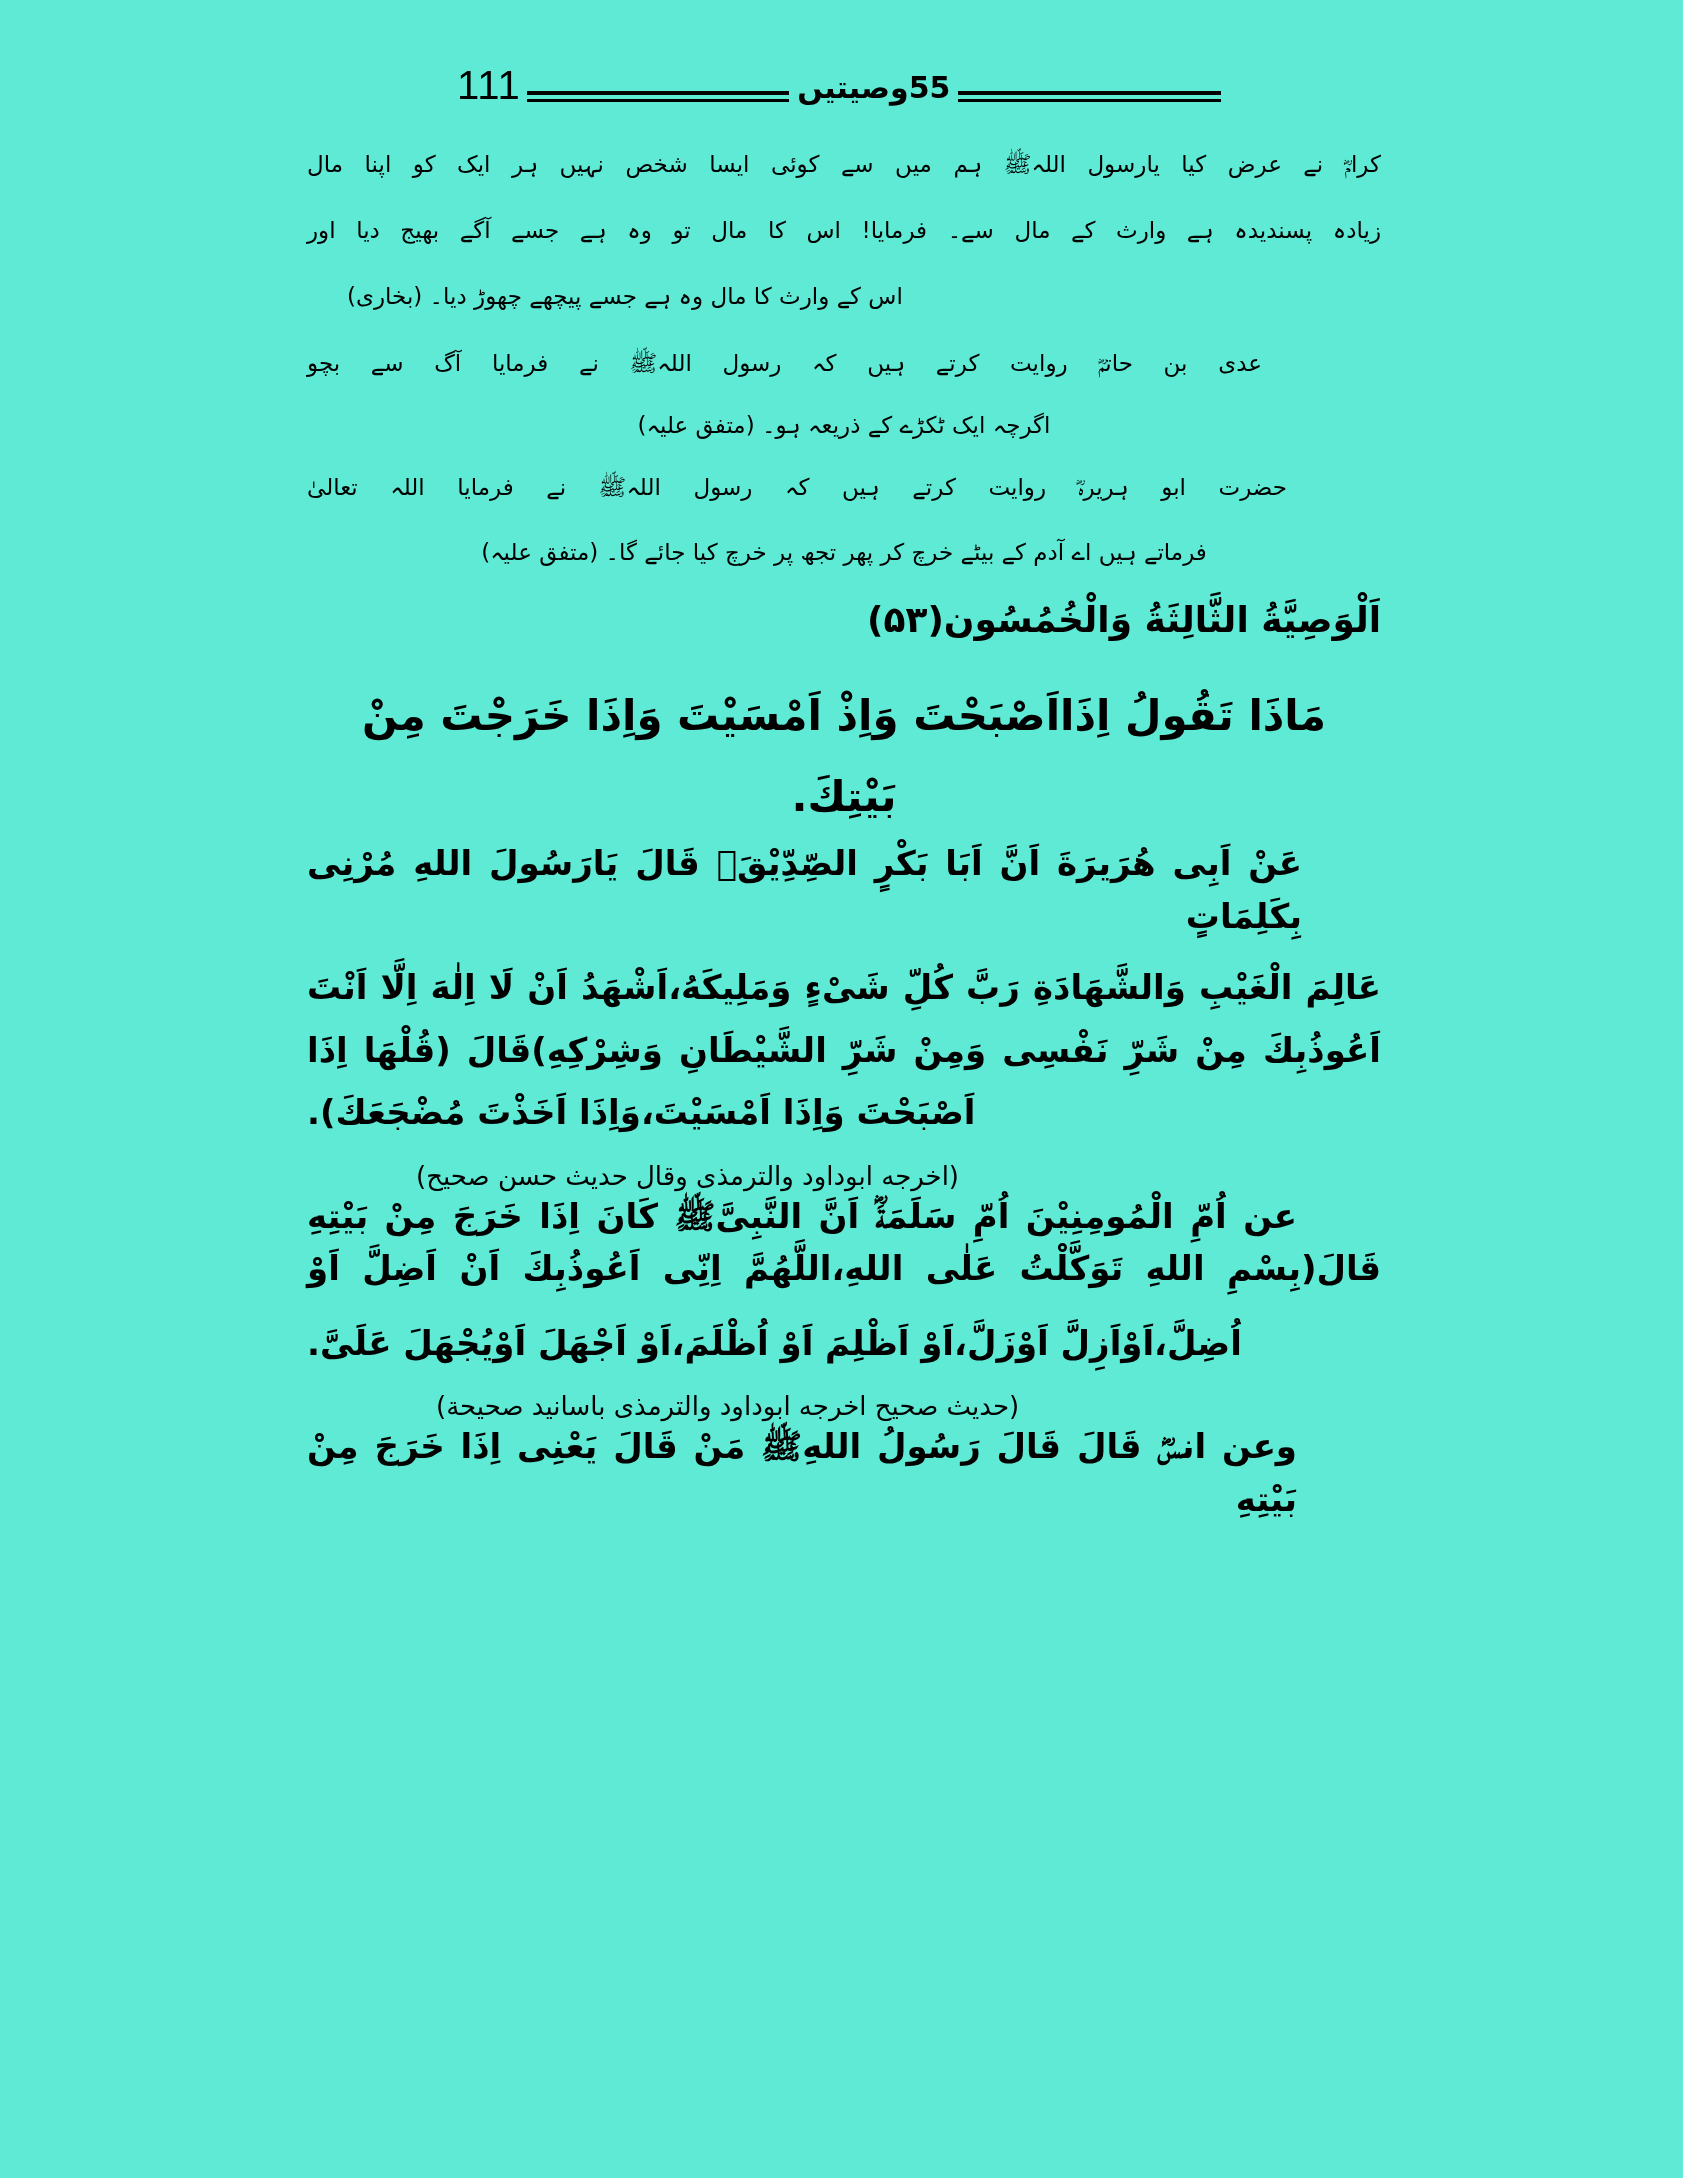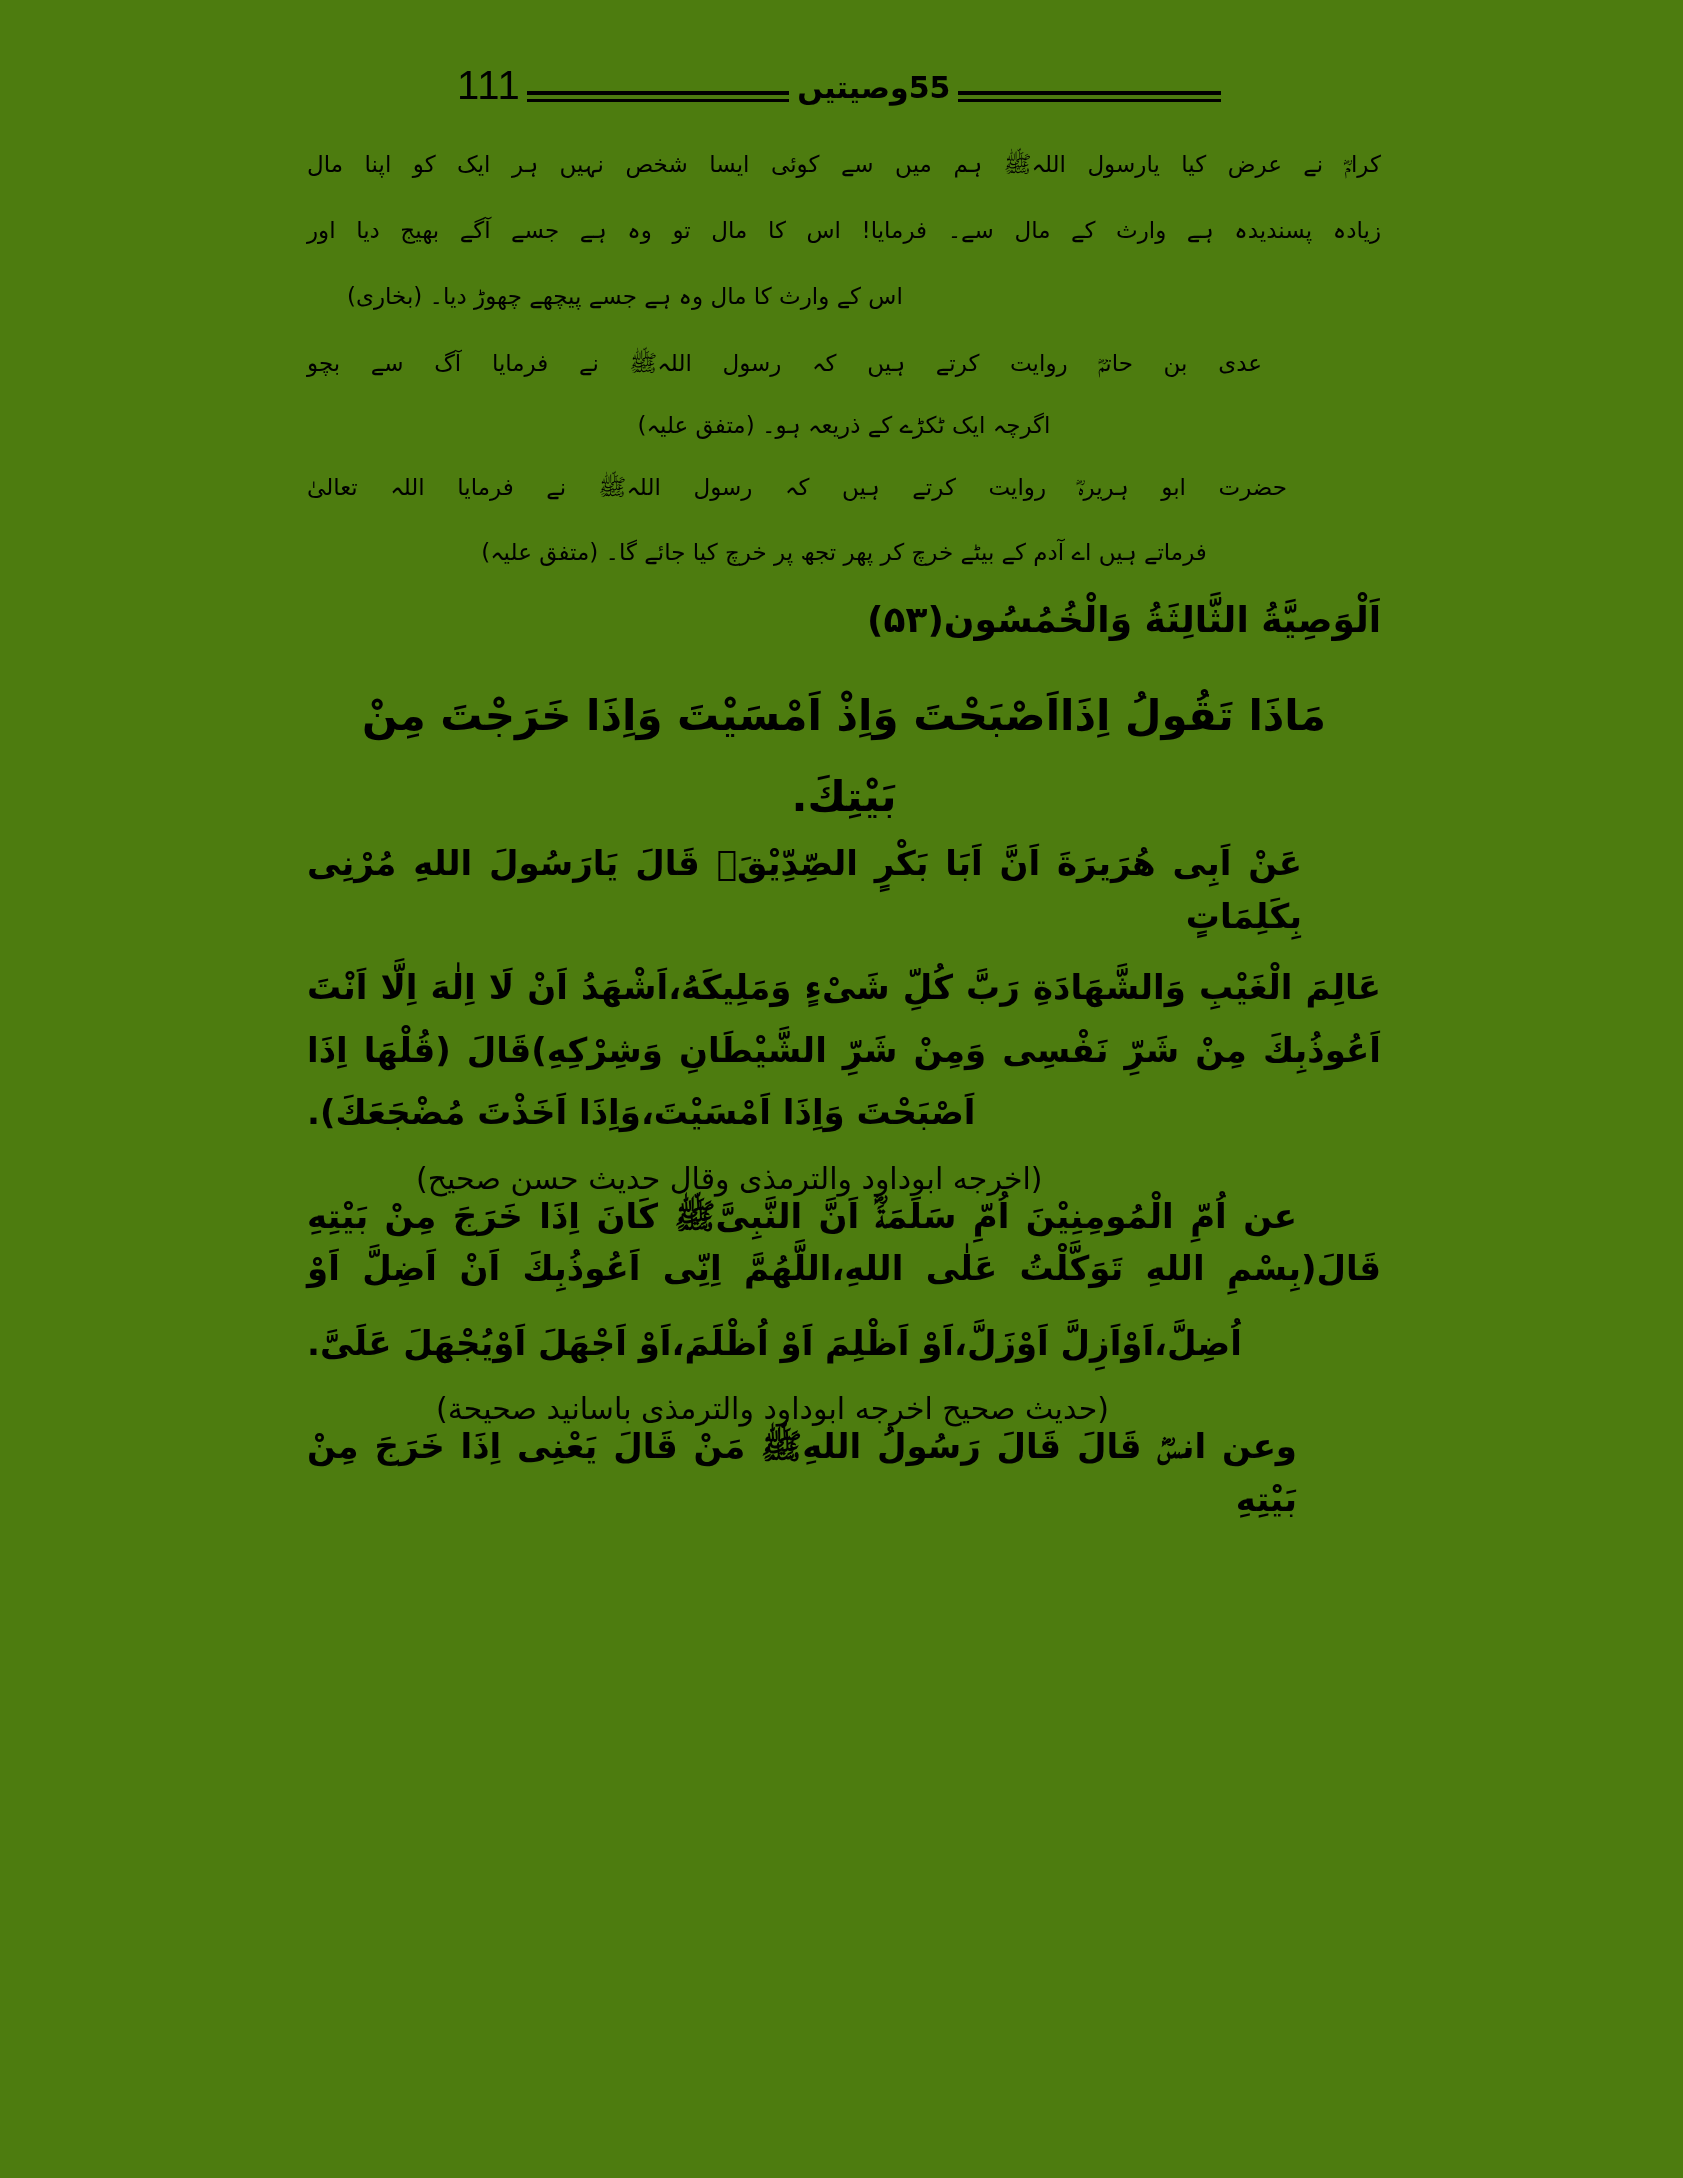--- a/index.html
+++ b/index.html
@@ -1,19 +1,19 @@
 <!DOCTYPE html>
 <html lang="ur" dir="rtl"><head>
 <meta charset="utf-8">
 <style>
   html,body{margin:0;padding:0;background:#777;}
   .page{
     position:relative;
     width:1683px;height:2178px;
-    background:#4d7c0f;
+    background:#5eead4;
     overflow:hidden;
     font-family:"DejaVu Sans",sans-serif;
     color:#000;
   }
   
   .page-header{
     position:absolute;top:65px;left:457px;width:770px;
     display:flex;align-items:flex-end;direction:ltr;
   }
   .page-num{
@@ -35,21 +35,21 @@
     direction:rtl;unicode-bidi:plaintext;
     font-size:23px;line-height:1.55;
     white-space:nowrap;
   }
   .just{white-space:normal;text-align:justify;text-align-last:justify;}
   .a-left{text-align:left;}
   .a-center{text-align:center;}
   .arab{font-weight:bold;font-size:34px;}
   .heading{font-weight:bold;font-size:36px;text-align:right;white-space:nowrap;}
   .subhead{font-weight:bold;font-size:42px;text-align:center;white-space:nowrap;}
-  .attr{font-size:30px;font-weight:normal;white-space:nowrap;}
+  .attr{font-size:26px;font-weight:normal;white-space:nowrap;}
 </style>
 </head>
 <body>
 
 <div class="page">
 
   <div class="page-header">
     <span class="page-num">111</span>
     <div class="hdr-rule"></div>
     <span class="hdr-title">55وصیتیں</span>

